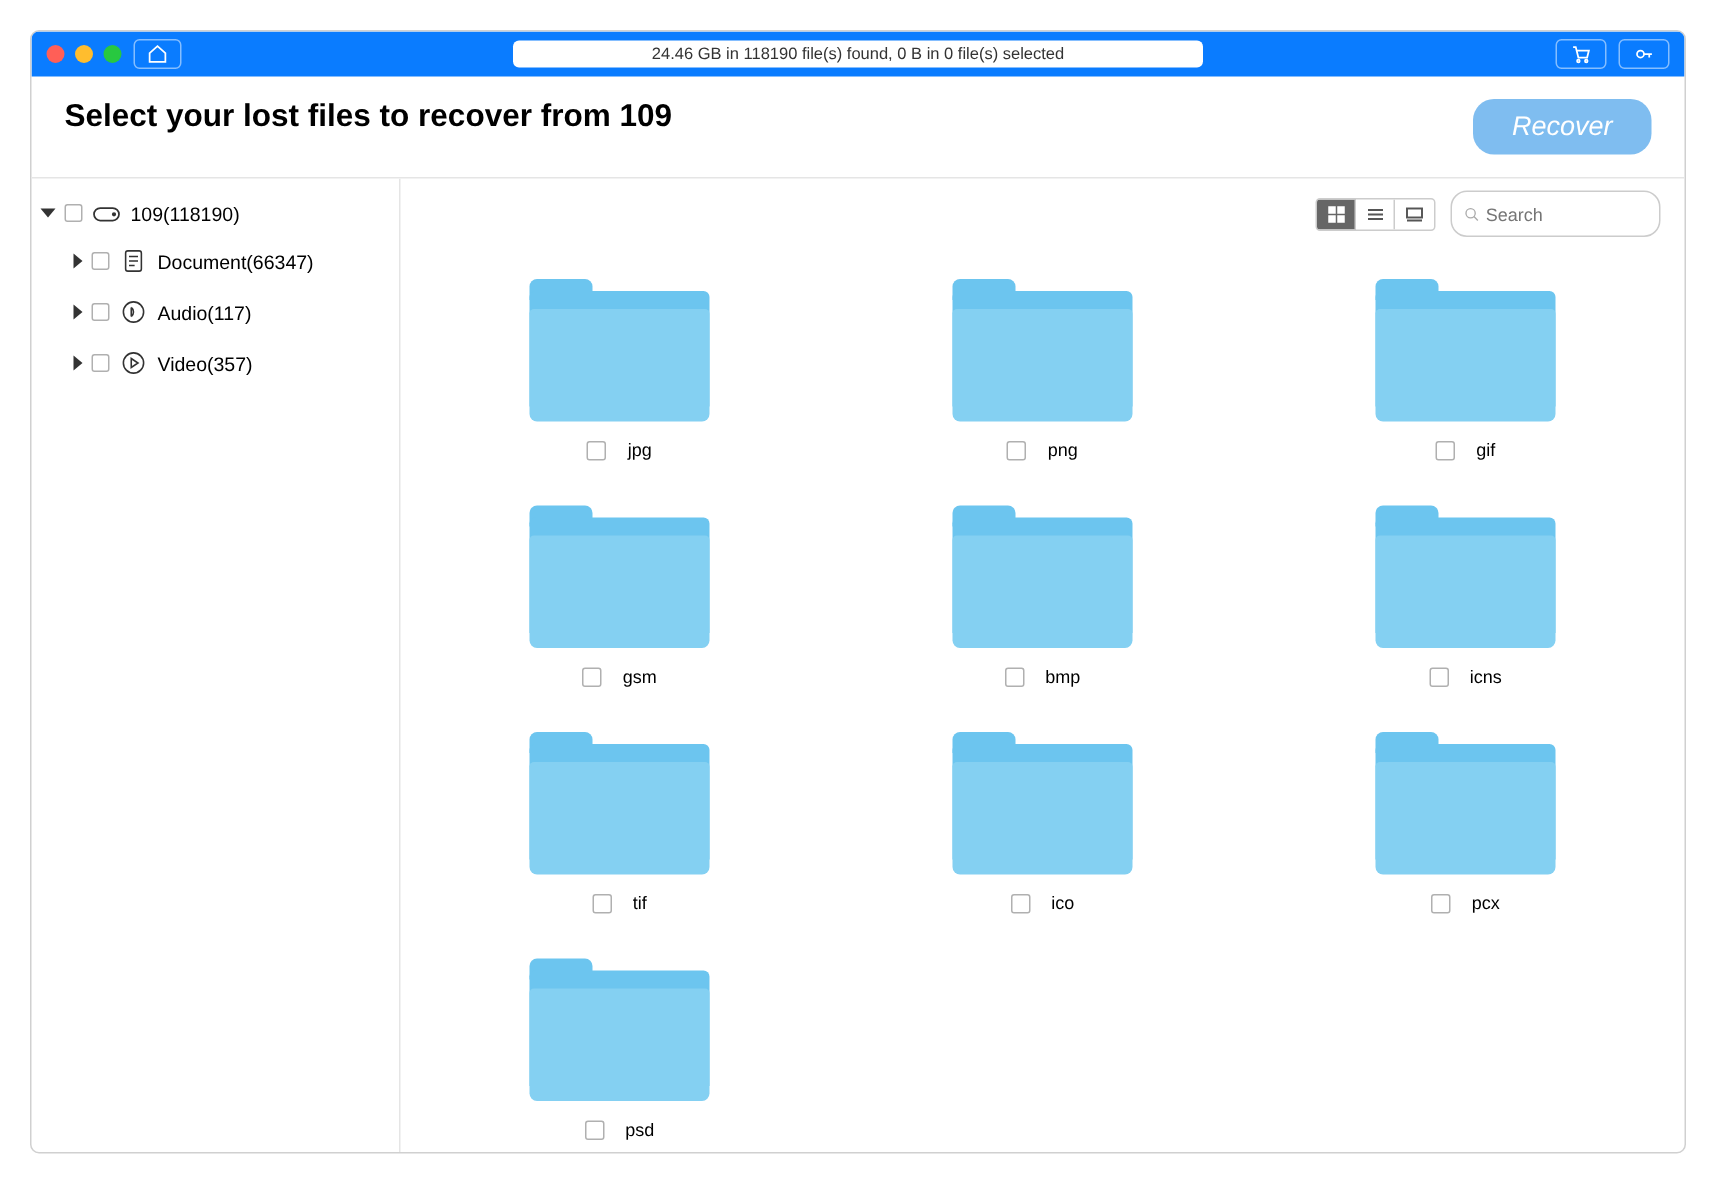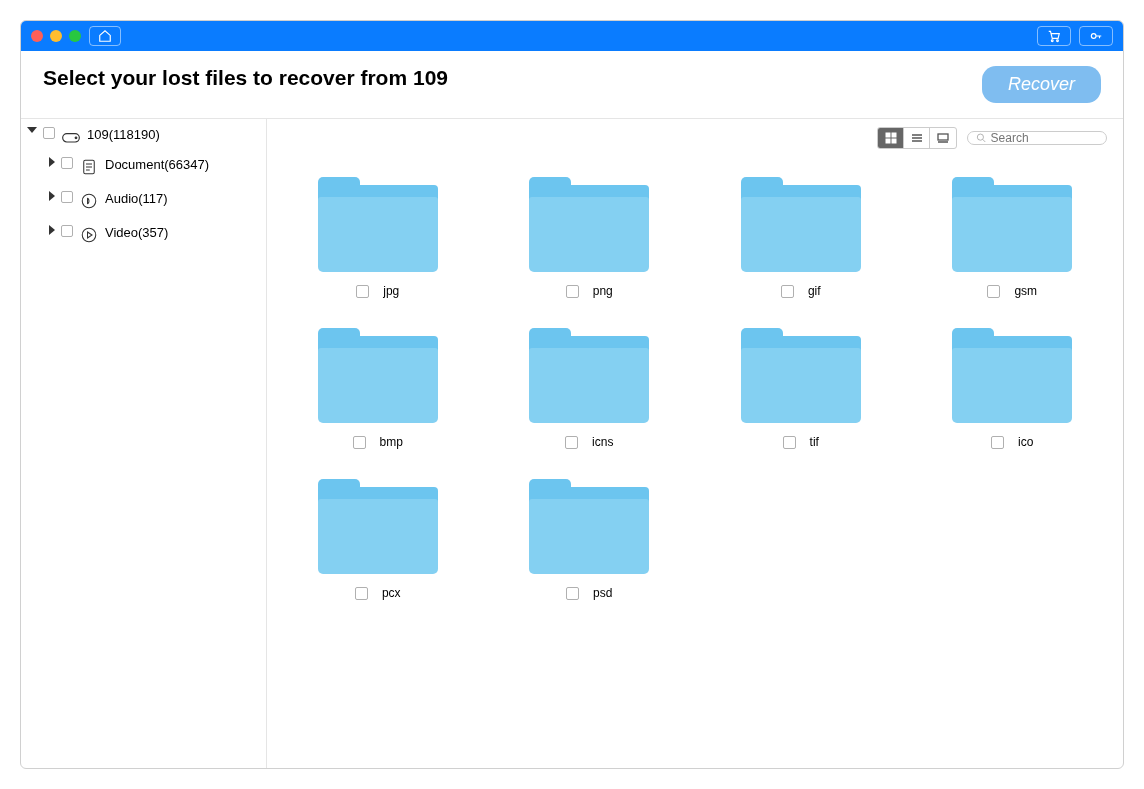--- a/index.html
+++ b/index.html
@@ -92,20 +92,21 @@
   
   .sidebar {
     width: 246px;
     border-right: 1px solid #e5e5e5;
     padding-top: 8px;
     font-size: 13px;
     color: #000;
   }
   .tree-row {
     display: flex;
+    align-items: center;
     height: 30px;
     gap: 6px;
     padding-left: 6px;
     cursor: pointer;
   }
   .tree-row.child { padding-left: 28px; height: 34px; }
   .tree-row.selected { background: #ececec; }
   .disclosure {
     width: 0; height: 0;
     border-style: solid;
@@ -153,37 +154,37 @@
   }
   .vt-seg:last-child { border-right:none; }
   .vt-seg.active { background: #666; }
   .vt-seg svg { stroke:#555; fill:none; }
   .vt-seg.active svg { stroke:#fff; fill:#fff; }
   .search-wrap {
     display: flex;
     align-items: center;
     border: 1px solid #ccc;
     border-radius: 11px;
-    height: 14px;
+    height: 31px;
     padding: 0 8px;
     width: 140px;
     color: #aaa;
     gap: 4px;
   }
   .search-wrap input {
     border: none; outline: none;
     font-size: 12px;
     width: 100%;
     background: transparent;
   }
   
   .grid {
     padding: 20px 30px;
     display: grid;
-    grid-template-columns: repeat(4, 1fr);
+    grid-template-columns: repeat(3, 1fr);
     gap: 30px 50px;
     align-content: start;
   }
   .folder-item {
     display: flex;
     flex-direction: column;
     align-items: center;
     cursor: pointer;
   }
   .folder-icon {
@@ -222,20 +223,21 @@
     <div class="traffic-lights">
       <div class="tl tl-close"></div>
       <div class="tl tl-min"></div>
       <div class="tl tl-max"></div>
     </div>
     <div class="tb-btn">
       <svg width="14" height="14" viewBox="0 0 24 24" fill="none" stroke-width="2">
         <path d="M3 11 L12 3 L21 11 V21 H3 Z"></path>
       </svg>
     </div>
+    <div class="status-pill">24.46 GB in 118190 file(s) found, 0 B in 0 file(s) selected</div>
     <div class="tb-right">
       <div class="tb-btn">
         <svg width="16" height="14" viewBox="0 0 24 24" fill="none" stroke-width="2">
           <circle cx="9" cy="20" r="1.5"></circle>
             <circle cx="18" cy="20" r="1.5"></circle>
           <path d="M3 4h3l3 12h10l2-8H7"></path>
         </svg>
       </div>
       <div class="tb-btn">
         <svg width="16" height="14" viewBox="0 0 24 24" fill="none" stroke-width="2">

